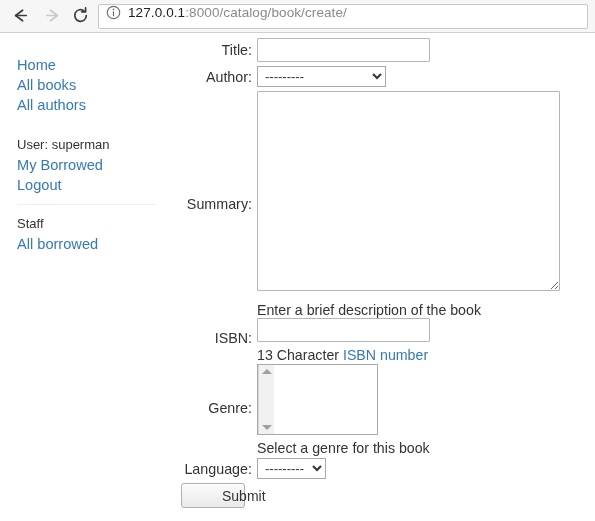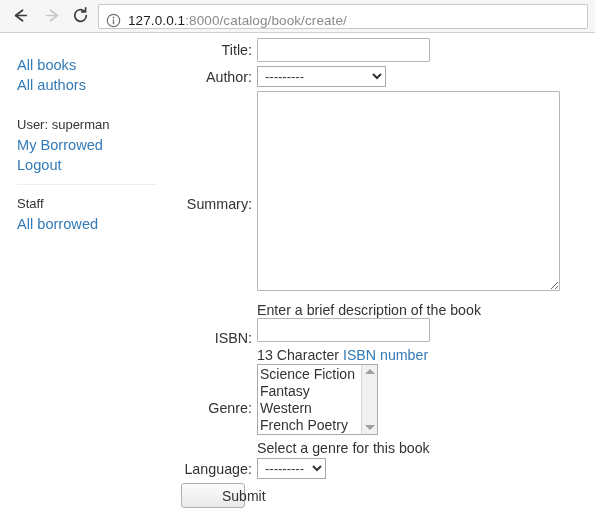--- a/index.html
+++ b/index.html
@@ -40,21 +40,21 @@
 
   #url-bar {
     position: absolute;
     left: 98px; top: 4px;
     width: 490px; height: 25px;
     background: #ffffff;
     border: 1px solid #c8c8c8;
     border-radius: 2px;
     box-sizing: border-box;
     display: flex;
-    align-items: flex-end;
+    align-items: flex-start;
     cursor: text;
   }
   #info-icon {
     margin-left: 7px;
     margin-right: 7px;
     flex: 0 0 auto;
     display: flex;
     align-items: center;
   }
   .url-text {
@@ -290,20 +290,23 @@
       <span class="url-host">127.0.0.1</span><span class="url-rest">:8000/catalog/book/create/</span>
     </span>
   </div>
 </div>
 
 <div id="page">
 
   <nav id="sidebar">
     <ul>
       <li>
+        <a class="side-link">Home</a>
+      </li>
+      <li>
         <a class="side-link">All books</a>
       </li>
       <li>
         <a class="side-link">All authors</a>
       </li>
     </ul>
 
     <div class="side-gap"></div>
 
     <ul>
@@ -341,26 +344,20 @@
     <label class="form-label" style="top:163px;">Summary:</label>
     <textarea id="summary-input" style="top: 58px;" placeholder=""></textarea>
     <span class="help-text" style="top:269px;">Enter a brief description of the book</span>
 
     <label class="form-label" style="top:297px;">ISBN:</label>
     <input class="text-field" type="text" style="top: 285px;" id="isbn-input" placeholder="">
     <span class="help-text" style="top:314px;"><span>13 Character </span><a class="help-link">ISBN number</a></span>
 
     <label class="form-label" style="top:367px;">Genre:</label>
     <div id="genre-listbox" style="top:331px;">
-      <div id="genre-options">
-        <div class="genre-option">Science Fiction</div>
-        <div class="genre-option">Fantasy</div>
-        <div class="genre-option">Western</div>
-        <div class="genre-option">French Poetry</div>
-      </div>
       <div id="genre-scrollbar">
         <div class="sb-arrow" id="sb-arrow-up"></div>
         <div class="sb-arrow" id="sb-arrow-down"></div>
       </div>
     </div>
     <span class="help-text" style="top:407px;">Select a genre for this book</span>
 
     <label class="form-label" style="top:428px;">Language:</label>
     <select class="dropdown" style="top:425px; width:69px;" id="language-select"><option>---------</option></select>
 

